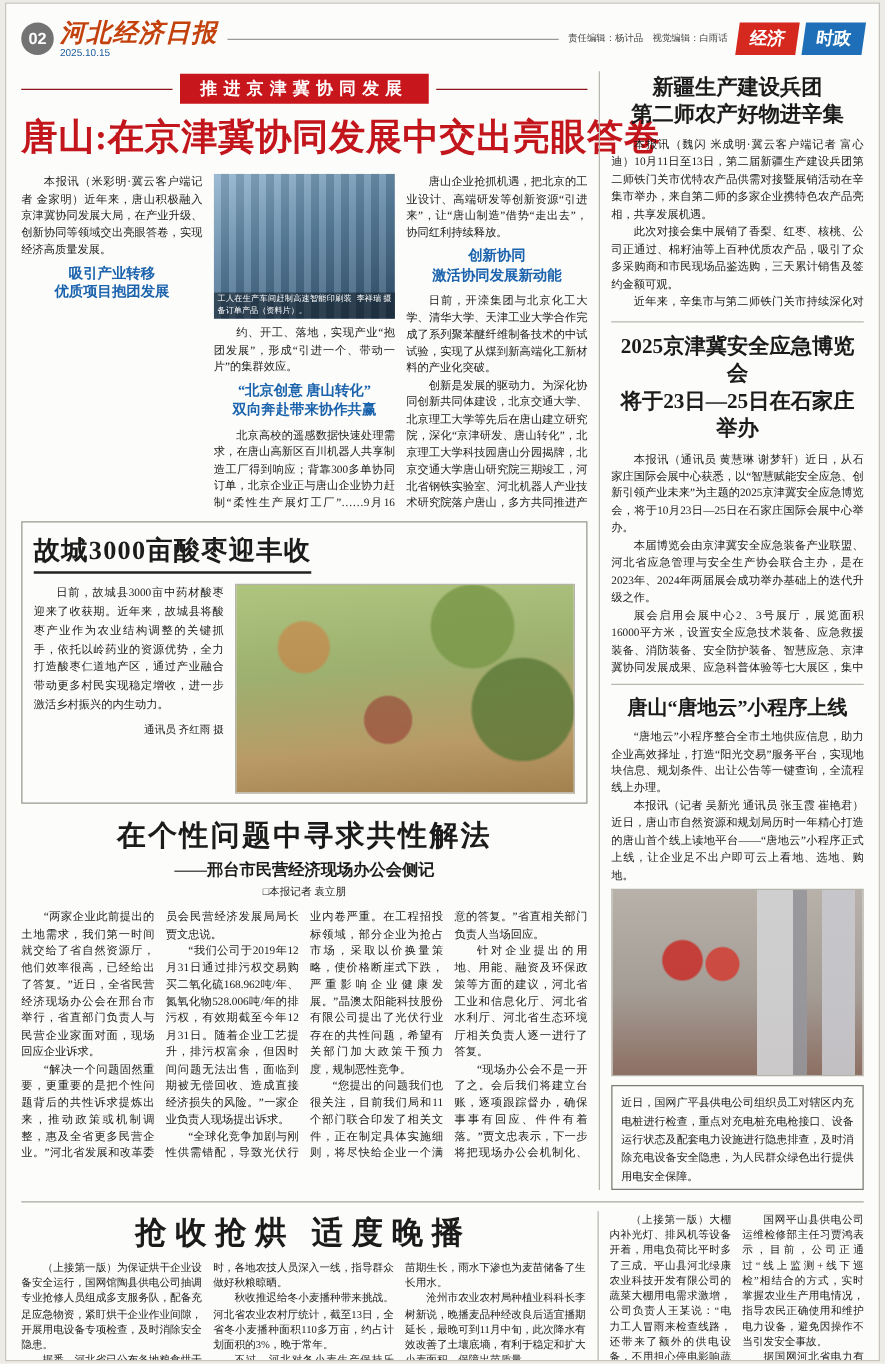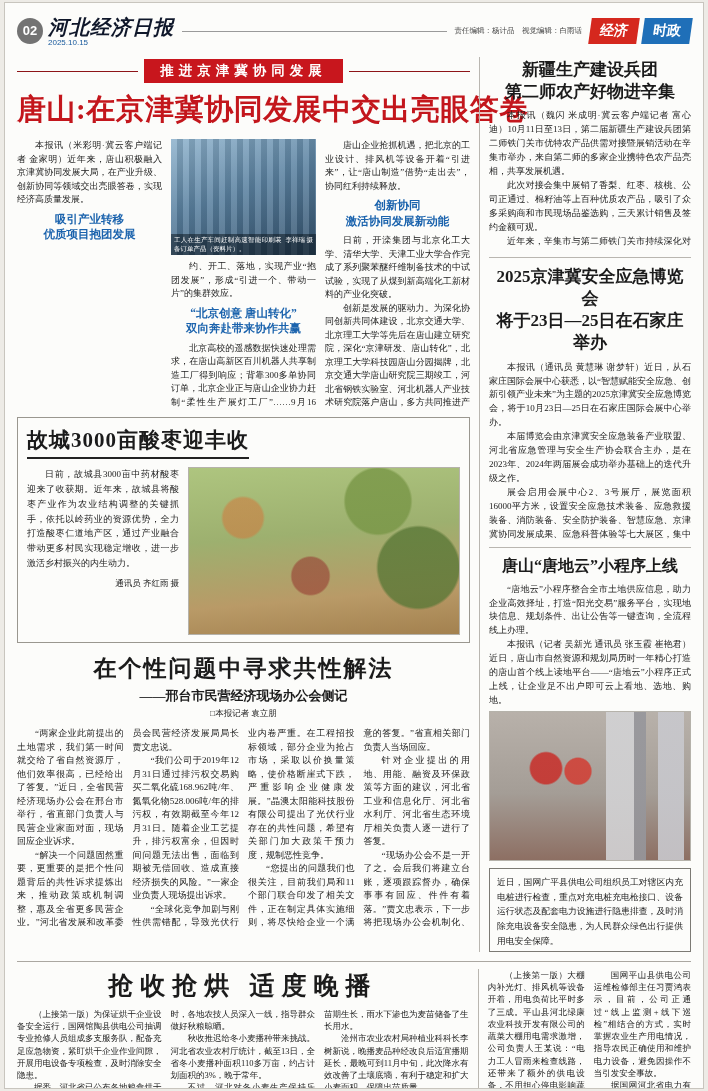--- a/index.html
+++ b/index.html
@@ -23,21 +23,21 @@
   .masthead-row { display:flex; align-items:center; height:36px; }
   .mast-left { display:flex; align-items:flex-start; gap:5px; }
   .page-num-circle {
     width:26px; height:26px; border-radius:50%;
     background:#737373; color:#fff;
     font:bold 13px "Liberation Sans","DejaVu Sans",sans-serif;
     display:flex; align-items:center; justify-content:center;
     margin-top:2px;
   }
   .mast-title {
-    color:#0f172a; font-weight:bold; font-size:20px; font-style:italic;
+    color:#c2410c; font-weight:bold; font-size:20px; font-style:italic;
     letter-spacing:1px; line-height:1.1; white-space:nowrap;
   }
   .mast-date { color:#17599c; font-size:8px; font-family:"Liberation Sans",sans-serif; }
   .mast-line { flex:1; border-top:1px solid #9a9a9a; margin:0 8px; }
   .mast-right { display:flex; align-items:center; }
   .editors {
     font-size:7.5px; color:#444; margin-right:8px; white-space:nowrap;
     font-family:"Liberation Sans","DejaVu Sans",sans-serif;
   }
   .badge {
@@ -216,21 +216,21 @@
             <div>“北京创意 唐山转化”</div>
             <div>双向奔赴带来协作共赢</div>
           </div>
           <div>
               <p>北京高校的遥感数据快速处理需求，在唐山高新区百川机器人共享制造工厂得到响应；背靠300多单协同订单，北京企业正与唐山企业协力赶制“柔性生产展灯工厂”……9月16日，在北京·河北机器人产业共享制造对接会上，这样的前景正不断展现。</p>
             </div>
         </div>
 
         <div class="a1col">
           <div>
-              <p>唐山企业抢抓机遇，把北京的工业设计、排风机等设备开着“引进来”，让“唐山制造”借势“走出去”，协同红利持续释放。</p>
+              <p>唐山企业抢抓机遇，把北京的工业设计、高端研发等创新资源“引进来”，让“唐山制造”借势“走出去”，协同红利持续释放。</p>
             </div>
           <div class="blue-subhead">
             <div>创新协同</div>
             <div>激活协同发展新动能</div>
           </div>
           <div>
               <p>日前，开滦集团与北京化工大学、清华大学、天津工业大学合作完成了系列聚苯醚纤维制备技术的中试试验，实现了从煤到新高端化工新材料的产业化突破。</p>
               <p>创新是发展的驱动力。为深化协同创新共同体建设，北京交通大学、北京理工大学等先后在唐山建立研究院，深化“京津研发、唐山转化”，北京理工大学科技园唐山分园揭牌，北京交通大学唐山研究院三期竣工，河北省钢铁实验室、河北机器人产业技术研究院落户唐山，多方共同推进产学研合作。</p>
             </div>
         </div>

